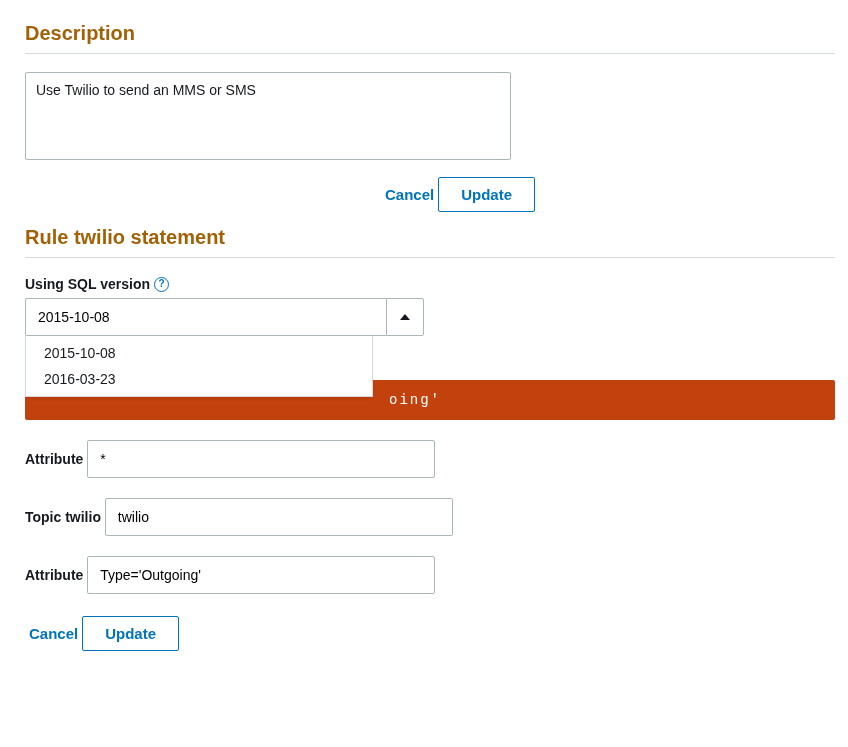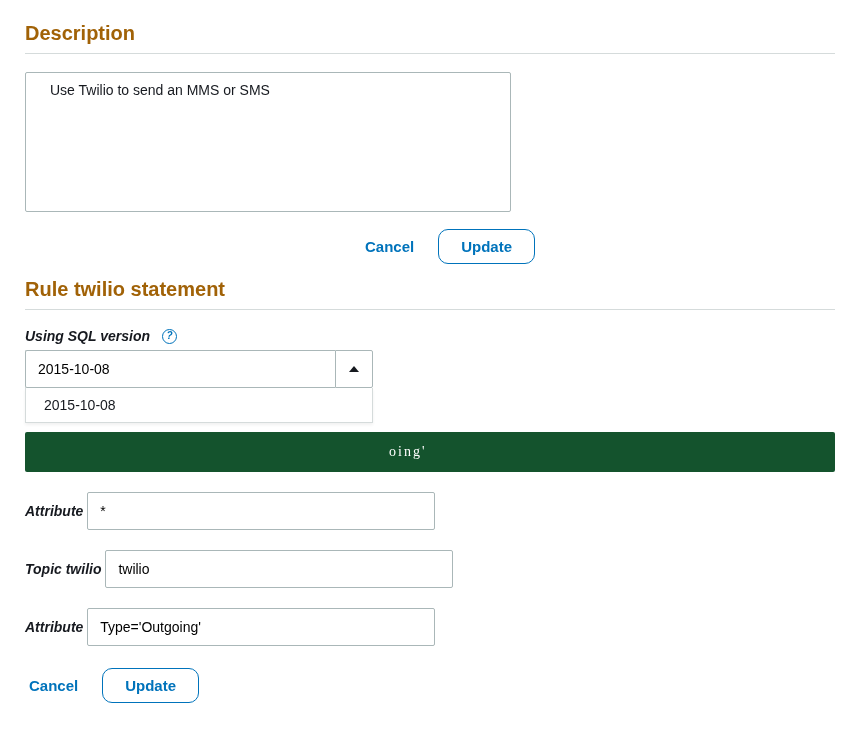--- a/index.html
+++ b/index.html
@@ -18,33 +18,32 @@
     margin: 0 0 6px 0;
     color: #a16207;
   }
   hr.divider {
     border: none;
     border-top: 1px solid #d5dbdb;
     margin: 8px 0 18px 0;
   }
   .textarea {
     width: 486px;
-    height: 140px;
-    border: 1px solid #aab7b8;
-    border-radius: 2px;
-    padding: 8px 24px;
+    height: 88px;
+    border: 1px solid #aab7b8;
+    border-radius: 2px;
+    padding: 8px 10px;
     font-family: inherit;
     font-size: 14px;
     line-height: 1.4;
     resize: none;
     color: #16191f;
   }
   .action-row {
     display: flex;
-    gap: 20px;
     align-items: center;
     margin-top: 14px;
     margin-bottom: 14px;
   }
   .action-row.right { width: 510px; justify-content: flex-end; }
   .link-btn {
     background: none;
     border: none;
     color: #0073bb;
     font-size: 15px;
@@ -52,48 +51,47 @@
     cursor: pointer;
     padding: 6px 4px;
   }
   .primary-btn {
     border: 1px solid #0073bb;
     background: #fff;
     color: #0073bb;
     font-size: 15px;
     font-weight: 700;
     padding: 8px 22px;
-    border-radius: 10px;
+    border-radius: 2px;
     cursor: pointer;
   }
   .field-label {
     font-weight: 700;
     font-size: 14px;
     color: #16191f;
     display: inline-flex;
     align-items: center;
-    gap: 12px;
+    gap: 4px;
     margin-bottom: 6px;
-    font-style: italic;
   }
   .help-icon {
     width: 15px; height: 15px;
     border: 1.5px solid #0073bb;
     border-radius: 50%;
     color: #0073bb;
     font-size: 10px;
     font-weight: 700;
     display: inline-flex;
     align-items: center;
     justify-content: center;
     line-height: 1;
   }
   .dropdown {
     position: relative;
-    width: 348px;
+    width: 399px;
     display: flex;
   }
   .dropdown-input {
     flex: 1;
     border: 1px solid #aab7b8;
     border-right: none;
     padding: 8px 12px;
     font-size: 14px;
     border-radius: 2px 0 0 2px;
     height: 38px;
@@ -128,23 +126,23 @@
     padding: 4px 0;
   }
   .dropdown-item {
     padding: 5px 18px;
     font-size: 14px;
     cursor: pointer;
   }
   .sql-strip {
     position: relative;
     margin-top: 44px;
-    background: #14532d;
+    background: #c2410c;
     color: #fff;
-    font-family: Liberation Serif, serif;
+    font-family: Liberation Mono, monospace;
     font-size: 14px;
     letter-spacing: 2px;
     padding: 10px 16px;
     border-radius: 2px;
     height: 40px;
     line-height: 20px;
     overflow: hidden;
     z-index: 1;
   }
   .sql-strip-inner { padding-left: 348px; }
@@ -186,20 +184,21 @@
 </div>
 
 <div class="dropdown-wrap">
   <div class="dropdown">
     <input class="dropdown-input" readonly="" value="2015-10-08" style="">
     <button class="dropdown-toggle">
       <span class="caret-up"></span>
     </button>
     <div class="dropdown-menu">
       <div class="dropdown-item">2015-10-08</div>
+      <div class="dropdown-item">2016-03-23</div>
     </div>
   </div>
 
   <div class="sql-strip">
     <div class="sql-strip-inner">oing'</div>
   </div>
 </div>
 
 <div class="field-block">
   <div class="field-label">Attribute</div>

